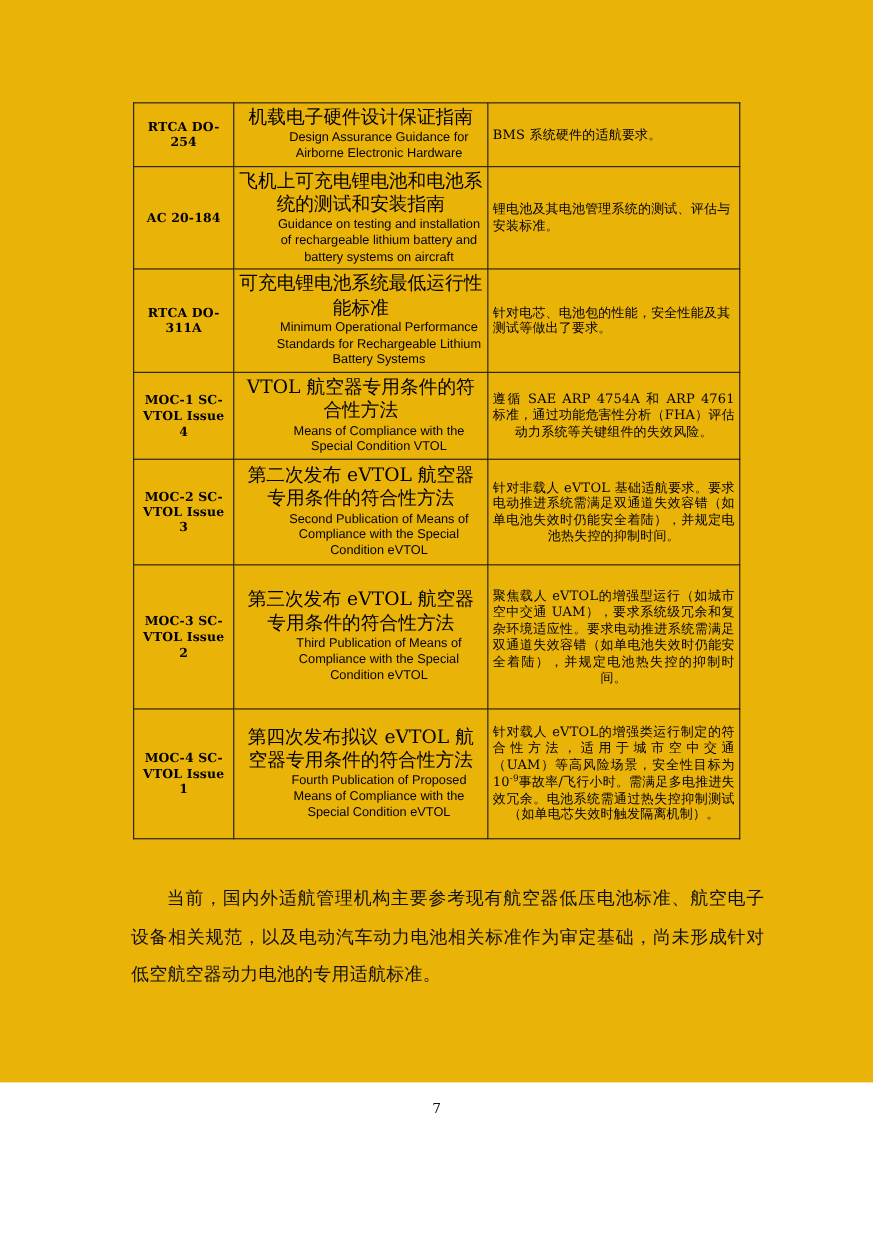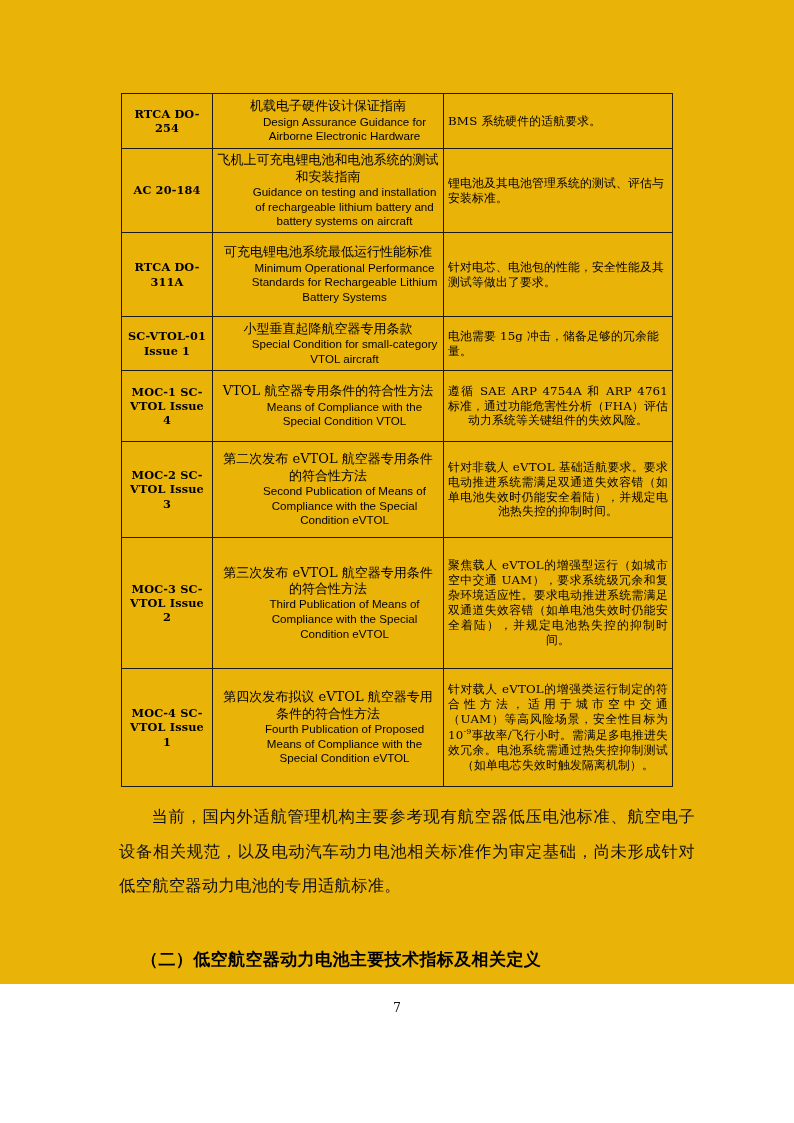--- a/index.html
+++ b/index.html
@@ -51,21 +51,21 @@
     letter-spacing: 0.15px;
     font-family: "DejaVu Serif", "Liberation Serif", serif;
   }
   .cell-name {
     text-align: center;
     font-size: 11.6px;
   }
   .cell-name .cn {
     display: block;
     font-family: "DejaVu Serif", "Liberation Serif", serif;
-    font-size: 13px;
+    font-size: 17px;
   }
   .cell-name .en {
     display: block;
     font-family: Liberation Sans, sans-serif;
     font-size: 11.6px;
     margin-left: 33px;
   }
   .cell-desc {
     font-size: 11.8px;
     font-family: "DejaVu Serif", "Liberation Serif", serif;
@@ -153,28 +153,20 @@
 
       <tr style="height:84px;">
         <td class="cell-code">RTCA DO-311A</td>
         <td class="cell-name">
           <span class="cn">可充电锂电池系统最低运行性能标准</span>
           <span class="en">Minimum Operational Performance Standards for Rechargeable Lithium Battery Systems</span>
         </td>
         <td class="cell-desc">针对电芯、电池包的性能，安全性能及其测试等做出了要求。</td>
       </tr>
 
-      <tr style="height:54px;">
-        <td class="cell-code">SC-VTOL-01 Issue 1</td>
-        <td class="cell-name">
-          <span class="cn">小型垂直起降航空器专用条款</span>
-          <span class="en">Special Condition for small-category VTOL aircraft</span>
-        </td>
-        <td class="cell-desc">电池需要 15g 冲击，储备足够的冗余能量。</td>
-      </tr>
 
       <tr style="height:71px;">
         <td class="cell-code">MOC-1 SC-VTOL Issue 4</td>
         <td class="cell-name">
           <span class="cn">VTOL 航空器专用条件的符合性方法</span>
           <span class="en">Means of Compliance with the Special Condition VTOL</span>
         </td>
         <td class="cell-desc just">遵循 SAE ARP 4754A 和 ARP 4761 标准，通过功能危害性分析（FHA）评估动力系统等关键组件的失效风险。</td>
       </tr>
 
@@ -203,17 +195,16 @@
           <span class="en">Fourth Publication of Proposed Means of Compliance with the Special Condition eVTOL</span>
         </td>
         <td class="cell-desc just"><span>针对载人 eVTOL的增强类运行制定的符合性方法，适用于城市空中交通（UAM）等高风险场景，安全性目标为10</span><sup class="neg">-9</sup><span>事故率/飞行小时。需满足多电推进失效冗余。电池系统需通过热失控抑制测试（如单电芯失效时触发隔离机制）。</span></td>
       </tr>
 
     </tbody>
   </table>
 
   <div class="body-para">当前，国内外适航管理机构主要参考现有航空器低压电池标准、航空电子设备相关规范，以及电动汽车动力电池相关标准作为审定基础，尚未形成针对低空航空器动力电池的专用适航标准。</div>
 
-  <div class="sub-heading">（二）低空航空器动力电池主要技术指标及相关定义</div>
 
   <div class="page-number">7</div>
 
 </div>
 
 </body></html>

